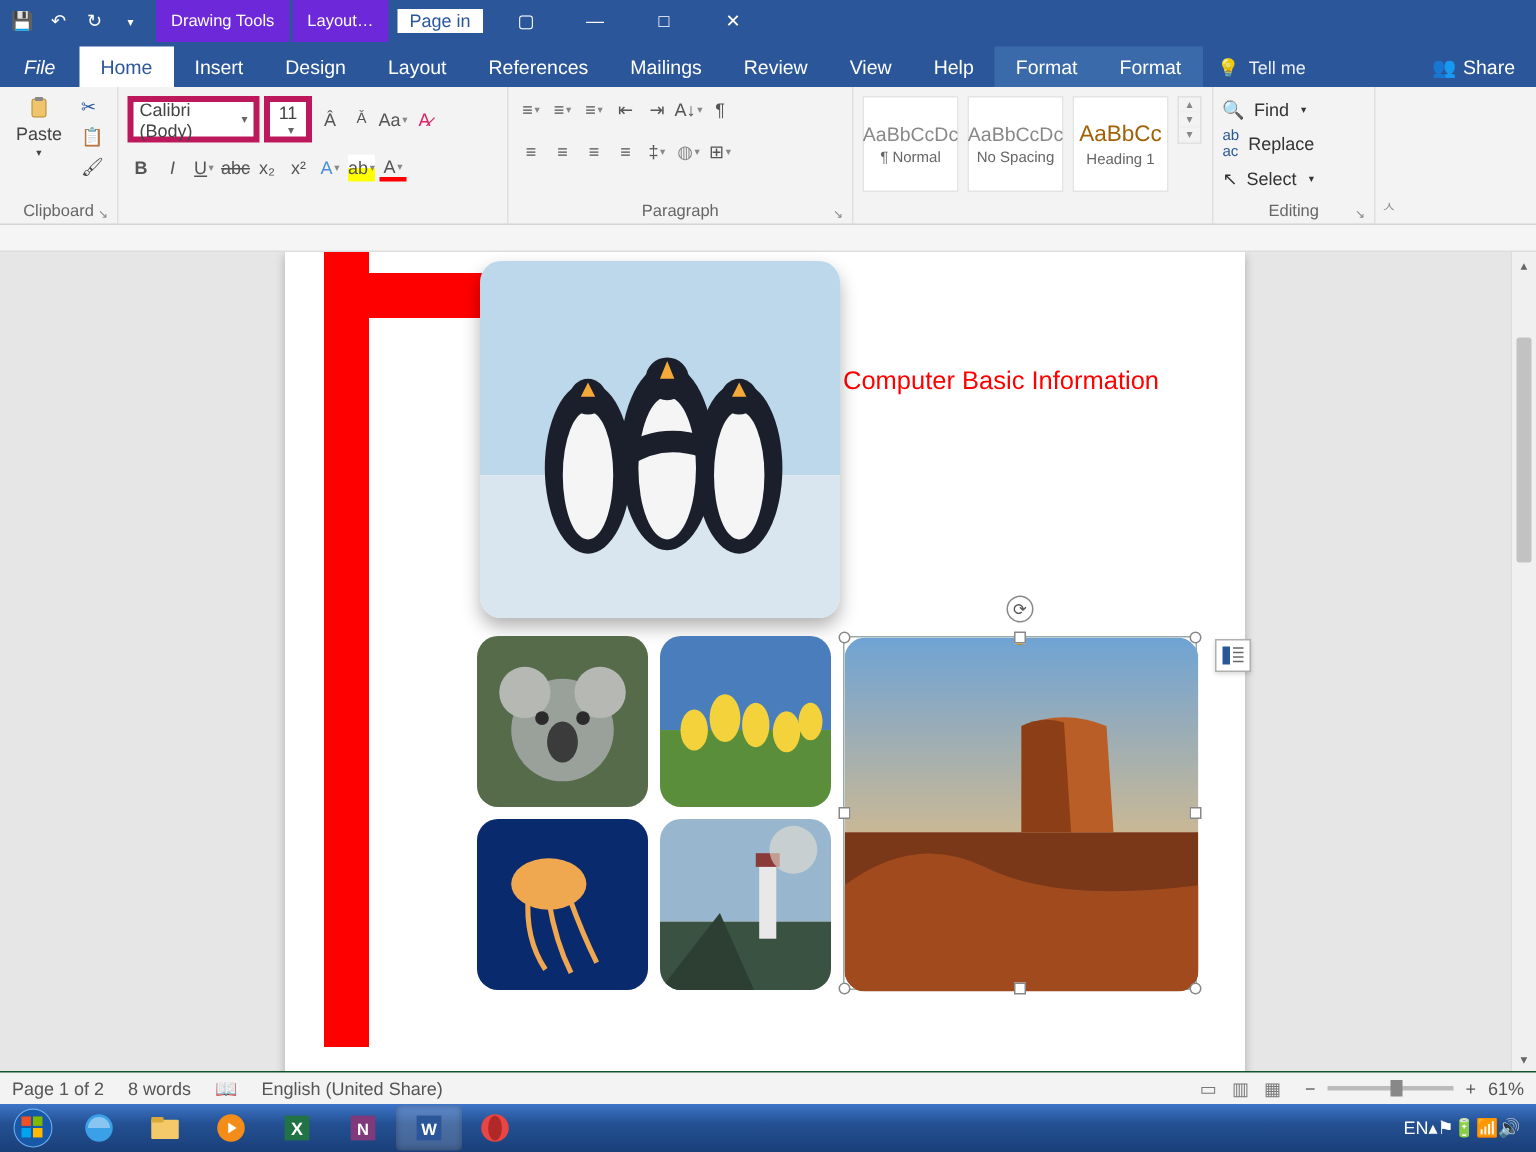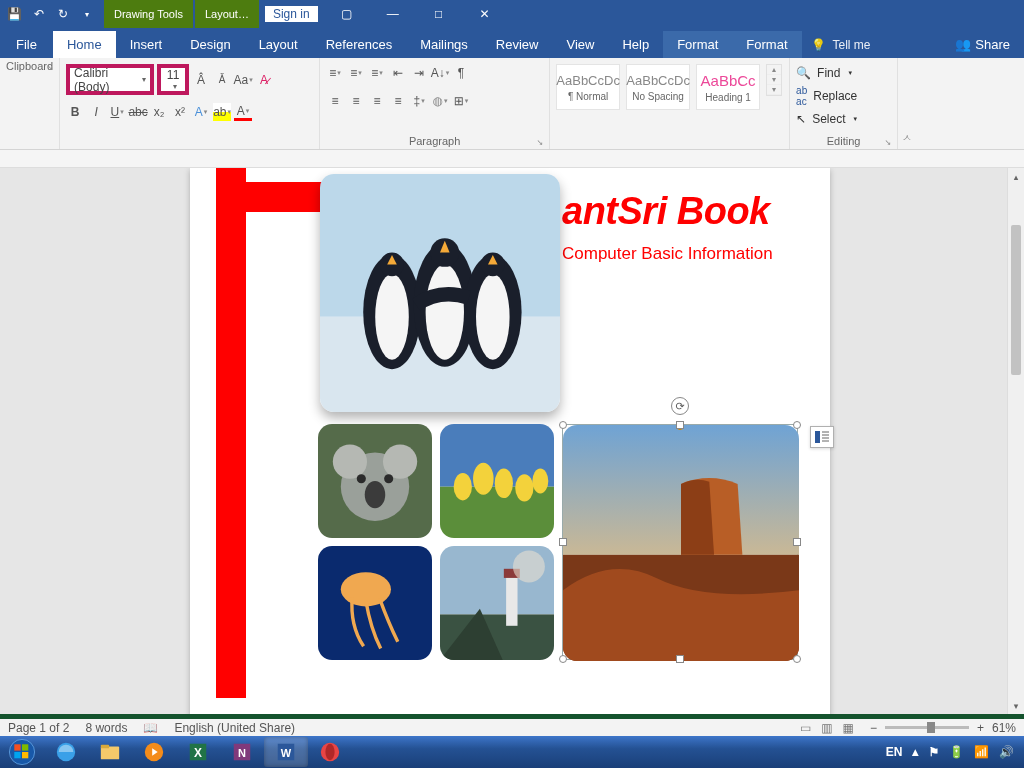--- a/index.html
+++ b/index.html
@@ -4,30 +4,30 @@
 <style>
 * { margin: 0; padding: 0; box-sizing: border-box; font-family: "Segoe UI", Tahoma, sans-serif; user-select: none; }
 body { width: 1024px; height: 768px; overflow: hidden; background: #fff; position: relative; }
 
 
 .titlebar { height: 28px; background: #2b579a; display: flex; align-items: center; color: #fff; font-size: 12px; }
 .qat { display: flex; gap: 10px; padding: 0 8px; align-items: center; }
 .qat span { width: 14px; height: 14px; display: inline-flex; align-items: center; justify-content: center; }
 .title-center { flex: 1; text-align: center; white-space: nowrap; }
 .tools-tabs { display: flex; align-items: stretch; height: 28px; }
-.tools-tab { background: #4d7c0f; padding: 0 10px; display: flex; align-items: center; font-size: 11px; margin-left: 2px; }
+.tools-tab { background: #6d28d9; padding: 0 10px; display: flex; align-items: center; font-size: 11px; margin-left: 2px; }
 .signin { background: #fff; color: #2b579a; padding: 1px 8px; margin: 3px 6px; font-size: 12px; }
 .win-btns { display: flex; }
 .win-btn { width: 46px; display: flex; align-items: center; justify-content: center; }
 
 
 .ribbontabs { height: 30px; background: #2b579a; display: flex; align-items: flex-end; color: #fff; font-size: 13px; }
 .ribbontabs .tab { padding: 6px 14px; cursor: pointer; }
 .ribbontabs .tab.active { background: #fff; color: #2b579a; }
-.ribbontabs .tab.file { padding: 6px 16px; }
+.ribbontabs .tab.file { padding: 6px 16px; font-style: italic; }
 .ribbontabs .spacer { flex: 1; }
 .ribbontabs .tell { display: flex; align-items: center; gap: 6px; padding: 6px 10px; font-size: 12px; opacity: .9; }
 .ribbontabs .share { padding: 6px 14px; display: flex; gap: 4px; align-items: center; }
 .context-tab { background: #3b6aaa; padding: 6px 18px; }
 
 
 .ribbon { height: 92px; background: #f3f3f3; border-bottom: 1px solid #d4d4d4; display: flex; font-size: 12px; color: #444; }
 .group { border-right: 1px solid #e0e0e0; display: flex; flex-direction: column; justify-content: space-between; padding: 2px 6px 0; }
 .group-label { text-align: center; font-size: 11px; color: #666; padding-bottom: 2px; position: relative; }
 .group-label::after { content: "↘"; font-size: 8px; position: absolute; right: 0; bottom: 2px; color: #888; }
@@ -43,21 +43,21 @@
 .font .row { display: flex; gap: 3px; align-items: center; margin-bottom: 4px; }
 .combo { background: #fff; border: 4px solid #be185d; height: 31px; display: flex; align-items: center; padding: 0 4px; font-size: 12px; }
 .combo .arrow { margin-left: 4px; font-size: 8px; color: #666; }
 .font-name { width: 88px; }
 .font-size { width: 32px; flex-direction: column; }
 .icon-btn { width: 18px; height: 18px; display: inline-flex; align-items: center; justify-content: center; font-size: 12px; color: #555; }
 .drop::after { content: "▾"; font-size: 7px; margin-left: 1px; color: #888; }
 
 .paragraph .row { display: flex; gap: 3px; align-items: center; margin-bottom: 6px; }
 .styles-body { display: flex; }
-.style-tile { width: 64px; height: 46px; border: 1px solid #e4e4e4; background: #fff; margin-right: 2px; display: flex; flex-direction: column; align-items: center; justify-content: center; font-size: 10px; color: #666; }
+.style-tile { width: 64px; height: 64px; border: 1px solid #e4e4e4; background: #fff; margin-right: 2px; display: flex; flex-direction: column; align-items: center; justify-content: center; font-size: 10px; color: #666; }
 .style-tile .preview { font-size: 13px; color: #888; margin-bottom: 3px; }
 .style-scroll { width: 16px; display: flex; flex-direction: column; border: 1px solid #e0e0e0; }
 .style-scroll div { flex: 1; display: flex; align-items: center; justify-content: center; font-size: 8px; color: #888; border-bottom: 1px solid #eee; }
 .editing .item { display: flex; align-items: center; gap: 6px; padding: 2px 0; font-size: 12px; color: #333; }
 
 .ribbon-collapse { width: 18px; display: flex; align-items: flex-end; justify-content: center; padding-bottom: 4px; color: #888; font-size: 10px; }
 
 
 .ruler { height: 18px; background: #f5f5f5; border-bottom: 1px solid #ddd; position: relative; }
 
@@ -84,51 +84,51 @@
 .handle { position: absolute; width: 8px; height: 8px; background: #fff; border: 1px solid #888; border-radius: 50%; }
 .handle.sq { border-radius: 0; }
 .rotate-handle { position: absolute; left: 50%; top: -28px; transform: translateX(-50%); width: 18px; height: 18px; border: 1px solid #888; border-radius: 50%; display: flex; align-items: center; justify-content: center; font-size: 11px; color: #555; background: #fff; }
 .anchor-dot { position: absolute; width: 8px; height: 8px; background: #ffb74d; border: 1px solid #cc8400; border-radius: 50%; left: 50%; top: -3px; transform: translateX(-50%); }
 
 .layout-btn { position: absolute; width: 24px; height: 22px; background: #fff; border: 1px solid #b0b0b0; display: flex; align-items: center; justify-content: center; color: #2b579a; font-size: 12px; box-shadow: 0 1px 3px rgba(0,0,0,.15); }
 
 .decorative-lines { position: absolute; left: -60px; bottom: -40px; width: 230px; height: 200px; }
 
 
-.statusbar { position: absolute; bottom: 32px; left: 0; right: 0; height: 22px; background: #f3f3f3; border-top: 5px solid #14532d; display: flex; align-items: center; font-size: 12px; color: #555; padding: 0 8px; gap: 16px; }
+.statusbar { position: absolute; bottom: 32px; left: 0; right: 0; height: 22px; background: #f3f3f3; border-top: 1px solid #14532d; display: flex; align-items: center; font-size: 12px; color: #555; padding: 0 8px; gap: 16px; }
 .statusbar .spacer { flex: 1; }
 .view-btns { display: flex; gap: 10px; color: #777; }
 .zoom { display: flex; align-items: center; gap: 8px; }
 .zoom .track { width: 84px; height: 3px; background: #bbb; position: relative; }
 .zoom .knob { position: absolute; left: 42px; top: -4px; width: 8px; height: 11px; background: #888; }
 
 
 .taskbar { position: absolute; bottom: 0; left: 0; right: 0; height: 32px; background: linear-gradient(#3d75c9, #245193 40%, #1a3f78); display: flex; align-items: center; }
 .start-orb { width: 44px; height: 32px; display: flex; align-items: center; justify-content: center; }
 .task-item { width: 44px; height: 30px; display: flex; align-items: center; justify-content: center; border-radius: 3px; }
 .task-item.active { background: rgba(255,255,255,.18); box-shadow: inset 0 0 4px rgba(0,0,0,.3); }
-.tray { margin-left: auto; display: flex; align-items: flex-end; gap: 10px; padding: 0 10px; color: #fff; font-size: 12px; font-weight: bold; }
+.tray { margin-left: auto; display: flex; align-items: flex-end; padding: 0 10px; color: #fff; font-size: 12px; }
 
 .svg-ico { width: 16px; height: 16px; }
 </style>
 </head>
 <body>
 
 <div class="titlebar">
   <div class="qat">
     <span>💾</span>
     <span>↶</span>
     <span>↻</span>
     <span style="font-size:8px;">▾</span>
   </div>
   <div class="tools-tabs">
     <div class="tools-tab">Drawing Tools</div>
     <div class="tools-tab">Layout…</div>
   </div>
-  <div class="signin">Sign in</div>
+  <div class="signin">Page in</div>
   <div class="win-btns">
     <div class="win-btn">▢</div>
     <div class="win-btn">—</div>
     <div class="win-btn">□</div>
     <div class="win-btn">✕</div>
   </div>
 </div>
 
 <div class="ribbontabs">
   <div class="tab file">File</div>
@@ -150,20 +150,35 @@
   <div class="spacer"></div>
   <div class="share">
       <span>👥</span>
       <span>Share</span>
     </div>
 </div>
 
 <div class="ribbon">
 
   <div class="group clipboard">
+    <div class="group-body">
+      <div class="paste-btn">
+        <svg class="svg-ico" viewBox="0 0 24 24" width="26" height="26">
+            <rect x="5" y="3" width="14" height="18" rx="2" fill="#f0c46c" stroke="#b58a2e"></rect>
+            <rect x="8" y="1" width="8" height="4" rx="1" fill="#888"></rect>
+          </svg>
+        <span>Paste</span>
+        <span style="font-size:7px;">▾</span>
+      </div>
+      <div class="mini">
+        <span class="cut-icon"></span>
+        <span class="copy-icon"></span>
+        <span class="fp-icon"></span>
+      </div>
+    </div>
     <div class="group-label">Clipboard</div>
   </div>
 
   <div class="group font" style="width:260px;">
     <div class="group-body" style="flex-direction:column;">
       <div class="row">
         <div class="combo font-name">
             <span>Calibri (Body)</span>
             <span class="arrow">▾</span>
           </div>
@@ -226,21 +241,21 @@
     <div class="group-body styles-body">
       <div class="style-tile">
           <div class="preview">AaBbCcDc</div>
           <div>¶ Normal</div>
         </div>
       <div class="style-tile">
           <div class="preview">AaBbCcDc</div>
           <div>No Spacing</div>
         </div>
       <div class="style-tile">
-          <div class="preview" style="color:#ec4899;font-size:15px;">AaBbCc</div>
+          <div class="preview" style="color:#a16207;font-size:15px;">AaBbCc</div>
           <div>Heading 1</div>
         </div>
       <div class="style-scroll">
           <div>▴</div>
           <div>▾</div>
           <div>▾</div>
         </div>
     </div>
   </div>
 
@@ -269,21 +284,20 @@
 
 <div class="ruler"></div>
 
 <div class="doc-wrap">
   <div class="doc-scroll">
     <div class="page">
 
       <div class="red-bar-v"></div>
       <div class="red-bar-h"></div>
 
-      <div class="doc-title">antSri Book</div>
       <div class="doc-sub">Computer Basic Information</div>
 
       <div class="photo" style="left:130px; top:6px; width:240px; height:238px; box-shadow:0 6px 12px rgba(0,0,0,.3);">
         <svg viewBox="0 0 100 100" preserveAspectRatio="none">
           <rect width="100" height="60" fill="#bcd8ea"></rect>
             <rect y="60" width="100" height="40" fill="#d9e6ef"></rect>
           <ellipse cx="30" cy="58" rx="12" ry="24" fill="#1a1f2b"></ellipse>
             <ellipse cx="30" cy="60" rx="7" ry="18" fill="#f5f5f5"></ellipse>
           <ellipse cx="52" cy="55" rx="13" ry="26" fill="#1a1f2b"></ellipse>
             <ellipse cx="52" cy="58" rx="8" ry="20" fill="#f5f5f5"></ellipse>

